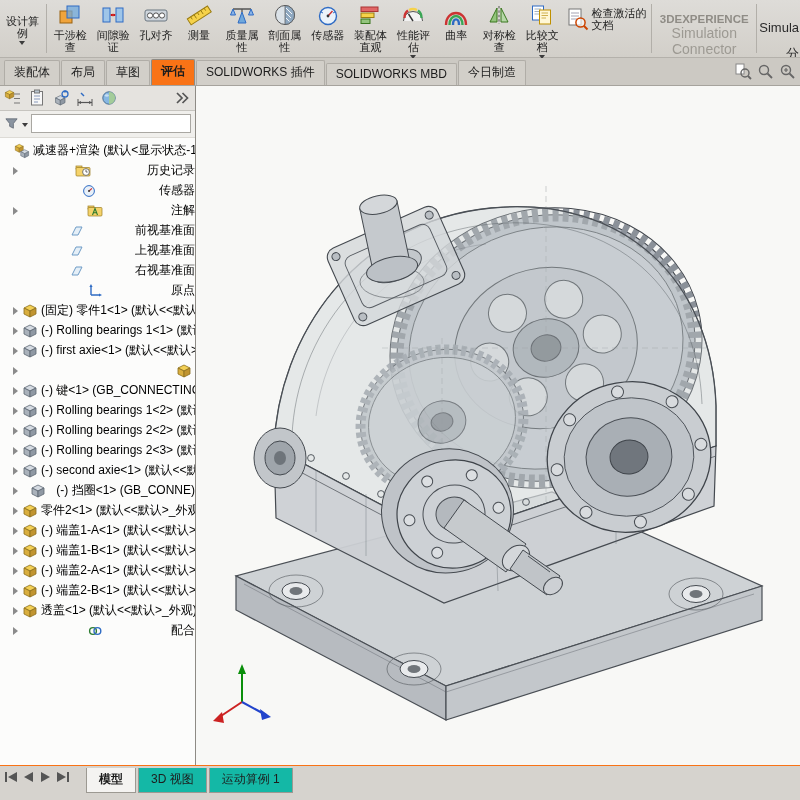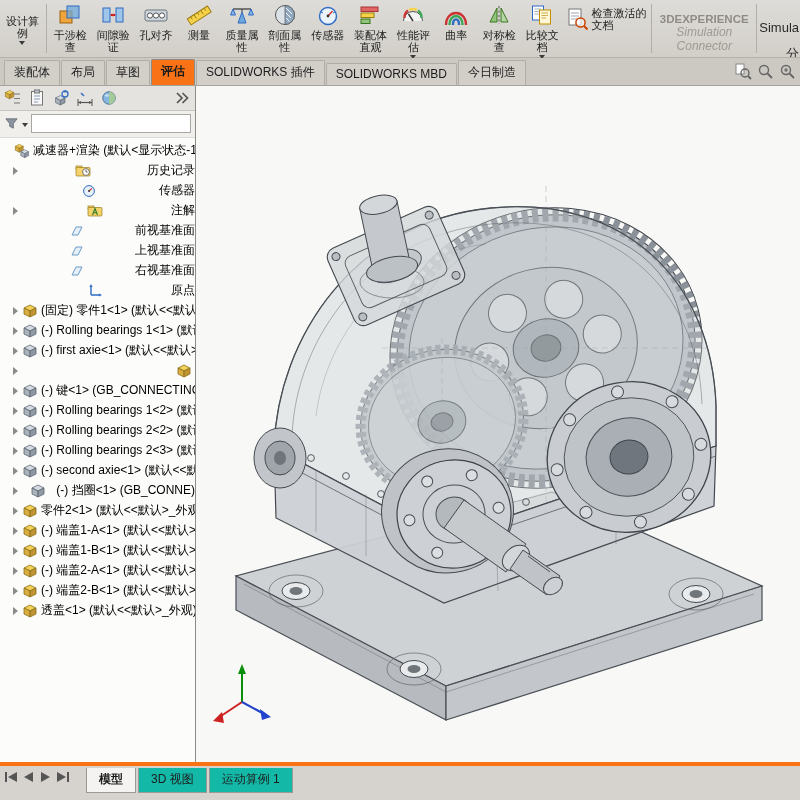--- a/index.html
+++ b/index.html
@@ -14,21 +14,21 @@
   .tool.wide{width:86px;flex-direction:row;align-items:flex-start;padding-top:6px;}
   .tool.wide .tlabel{text-align:left;margin-left:2px;}
   .tool.noicon{justify-content:center;}
   .ticon{width:26px;height:26px;flex:0 0 auto;}
   .tlabel{text-align:center;margin-top:1px;white-space:normal;}
   .dd-ic{width:0;height:0;border-left:3.5px solid transparent;border-right:3.5px solid transparent;
     border-top:4px solid #3c3c3c;margin-top:2px;}
   .sep{width:1px;background:#b2afa9;margin:4px 2px;}
   .connector{width:100px;text-align:center;padding-top:13px;overflow:hidden;}
   .connector .brand{font-size:11.5px;font-weight:bold;color:#8f8c86;}
-  .connector .sub{font-size:12px;color:#9d9a93;font-style:italic;}
+  .connector .sub{font-size:14px;color:#9d9a93;}
   .cutoff{width:40px;overflow:hidden;font-size:13px;color:#2a2a2a;padding-top:20px;text-align:right;}
   .cutoff .c2{margin-top:10px;padding-left:4px;}
 
   
   .tabrow{height:27px;background:#ccc9c3;display:flex;align-items:flex-end;padding:0 4px;
     border-bottom:1px solid #a6a39d;position:relative;}
   .ctab{font-size:12px;color:#1d1d1d;padding:3px 9px 4px 9px;margin-right:1px;background:#d2cfc9;
     border:1px solid #b0ada7;border-bottom:none;border-radius:2px 2px 0 0;cursor:default;}
   .ctab.active{background:#f97316;border-color:#8e8b85;padding-bottom:5px;font-weight:bold;}
   .tabicons{position:absolute;right:4px;top:4px;display:flex;gap:4px;}
@@ -52,21 +52,21 @@
   .arrbox{width:11px;flex:0 0 auto;display:flex;justify-content:center;}
   .tarrow{width:0;height:0;border-top:4px solid transparent;border-bottom:4px solid transparent;
     border-left:5px solid #8b8b8b;}
   .ti{width:16px;height:16px;margin:0 3px 0 1px;flex:0 0 auto;}
   .tlbl{overflow:hidden;text-overflow:clip;}
 
   .viewport{flex:1;background:#f8f8f6;position:relative;}
   .viewport svg{position:absolute;left:0;top:0;width:604px;height:684px;}
 
   
-  .statusbar{height:32px;background:#d6d3ce;border-top:4px solid #f97316;display:flex;
+  .statusbar{height:32px;background:#d6d3ce;border-top:1px solid #f97316;display:flex;
     align-items:flex-start;padding:2px 4px 0 4px;gap:2px;}
   .vcr{display:flex;gap:2px;margin-right:14px;padding-top:3px;}
   .vcr svg{width:15px;height:12px;}
   .stab{font-size:12px;padding:3px 12px 4px 12px;background:#14b8a6;border:1px solid #9c9992;
     border-top:none;color:#1d1d1d;cursor:default;}
   .stab.active{background:#f4f3f1;font-weight:bold;}
 </style>
 </head>
 <body>
 
@@ -518,20 +518,29 @@
             <span class="tlbl">(-) 端盖2-B&lt;1&gt; (默认&lt;&lt;默认&gt;)</span>
           </div>
         <div class="trow ind1">
             <span class="arrbox">
               <span class="tarrow"></span>
             </span>
             <svg class="ti">
               <use href="#ic-part"></use>
             </svg>
             <span class="tlbl">透盖&lt;1&gt; (默认&lt;&lt;默认&gt;_外观)</span>
+          </div>
+        <div class="trow ind1">
+            <span class="arrbox">
+              <span class="tarrow"></span>
+            </span>
+            <svg class="ti">
+              <use href="#ic-mates"></use>
+            </svg>
+            <span class="tlbl">配合</span>
           </div>
       </div>
     </div>
 
     <div class="viewport">
       <svg viewBox="0 0 604 684">
 
         <g>
           <path d="M40 490 L250 600 L566 500 L356 406 Z" fill="#ced2d5" stroke="#4a4f55" stroke-width="1.2"></path>
           <path d="M40 490 L40 524 L250 634 L250 600 Z" fill="#b7bbc0" stroke="#4a4f55" stroke-width="1.2"></path>

